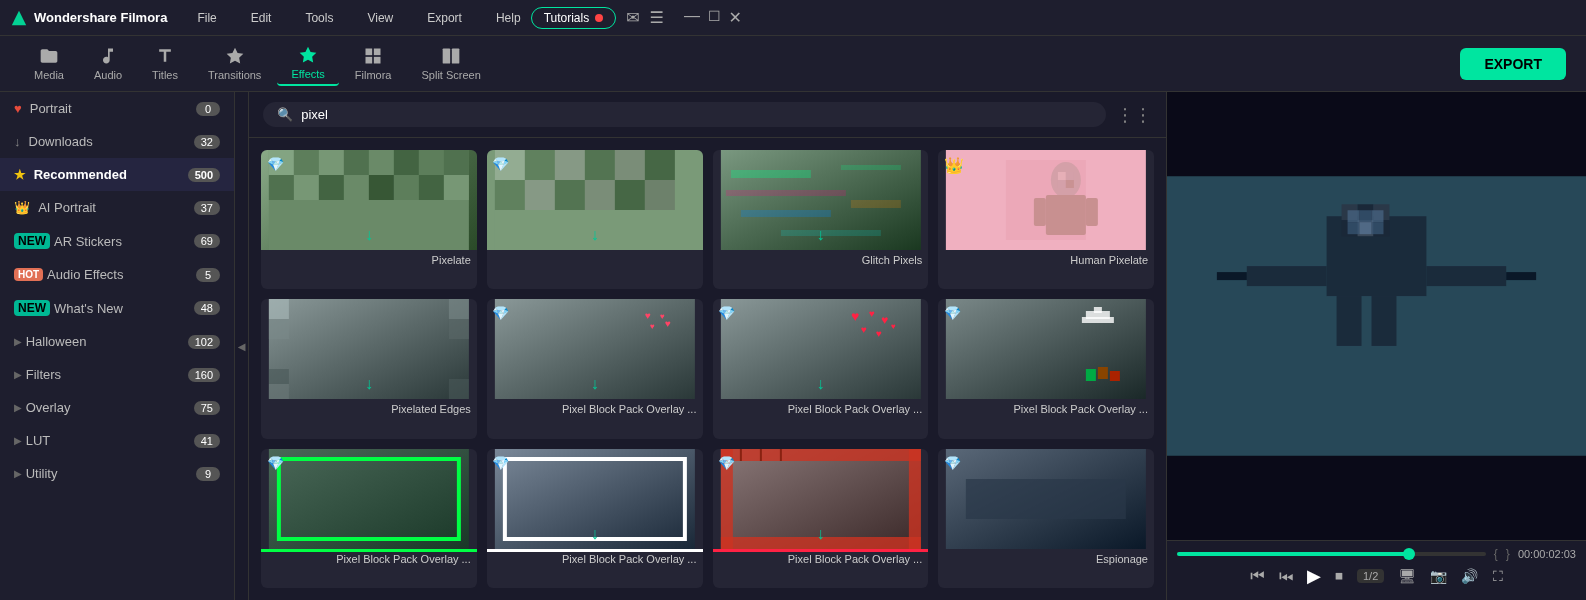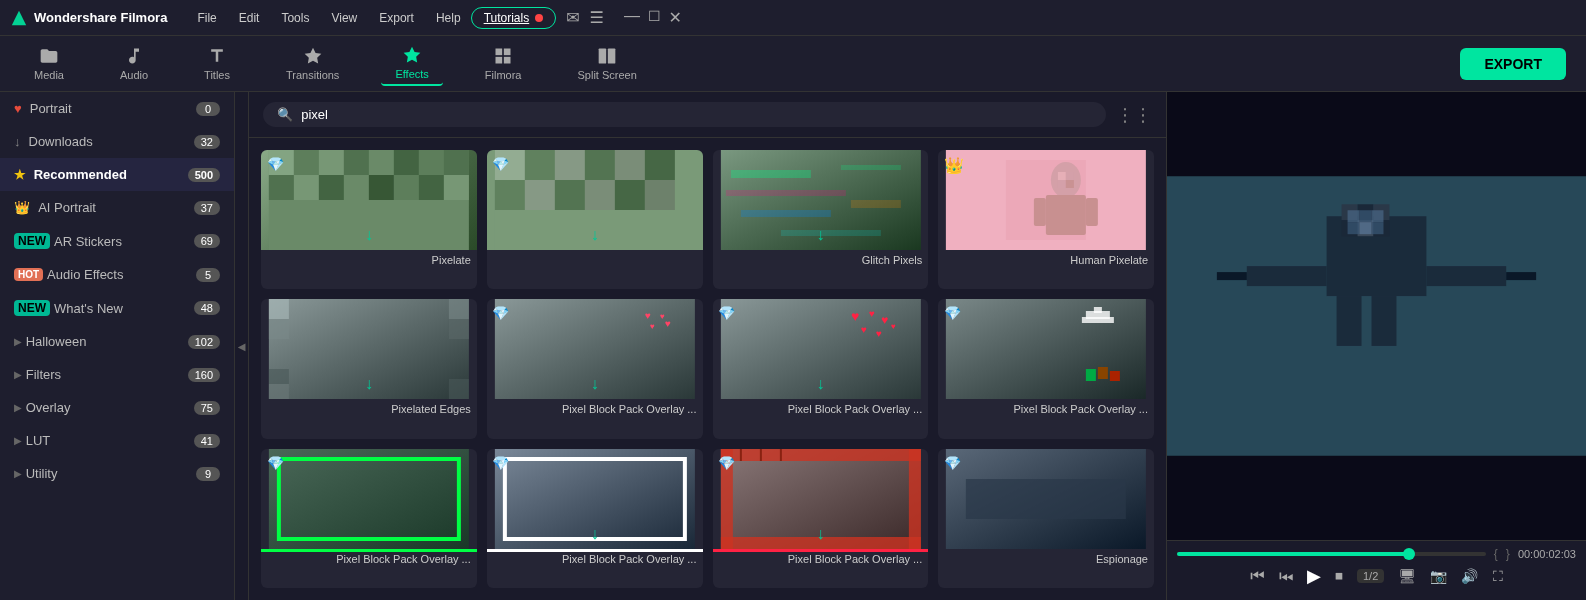--- a/index.html
+++ b/index.html
@@ -11,43 +11,43 @@
       height: 36px;
       display: flex;
       align-items: center;
       padding: 0 10px;
       border-bottom: 1px solid #333;
     }
     .titlebar-logo {
       display: flex; align-items: center; gap: 6px; color: #fff; font-weight: bold; font-size: 13px; margin-right: 20px;
     }
     .titlebar-logo svg { width: 18px; height: 18px; }
-    .titlebar-menu { display: flex; gap: 2px; }
+    .titlebar-menu { display: flex; gap: 14px; }
     .titlebar-menu span { color: #ccc; padding: 2px 10px; cursor: pointer; font-size: 12px; }
     .title-center { flex: 1; text-align: center; color: #aaa; font-size: 13px; }
     .titlebar-right { display: flex; align-items: center; gap: 10px; }
     .tutorials-btn {
       border: 1.5px solid #00e5a0; color: #fff; background: transparent;
-      padding: 3px 12px; border-radius: 14px; font-size: 12px; cursor: pointer; display: flex; align-items: center; gap: 6px; text-decoration: underline;
+      padding: 3px 12px; border-radius: 14px; font-size: 12px; cursor: pointer; display: flex; align-items: center; gap: 6px;
     }
     .tutorials-dot { width: 8px; height: 8px; background: #ff4444; border-radius: 50%; }
     .win-controls { display: flex; gap: 8px; margin-left: 10px; }
     .win-min { background: none; color: #aaa; font-size: 16px; line-height: 1; }
     .win-max { background: none; color: #aaa; font-size: 14px; }
     .win-close { background: none; color: #aaa; font-size: 16px; }
 
     
     .toolbar {
       background: #1e1e2e;
       height: 56px;
       display: flex;
       align-items: center;
       padding: 0 20px;
       border-bottom: 1px solid #333;
-      gap: 28px;
+      gap: 2px;
     }
     .tool-item {
       display: flex; flex-direction: column; align-items: center; gap: 3px;
       padding: 4px 14px; cursor: pointer; color: #aaa; font-size: 11px; border-radius: 4px;
     }
     .tool-item.active { color: #00e5a0; border-bottom: 2px solid #00e5a0; }
     .tool-item svg { width: 20px; height: 20px; }
     .export-btn {
       margin-left: auto;
       background: #00e5a0; color: #000; font-weight: bold; font-size: 14px;

